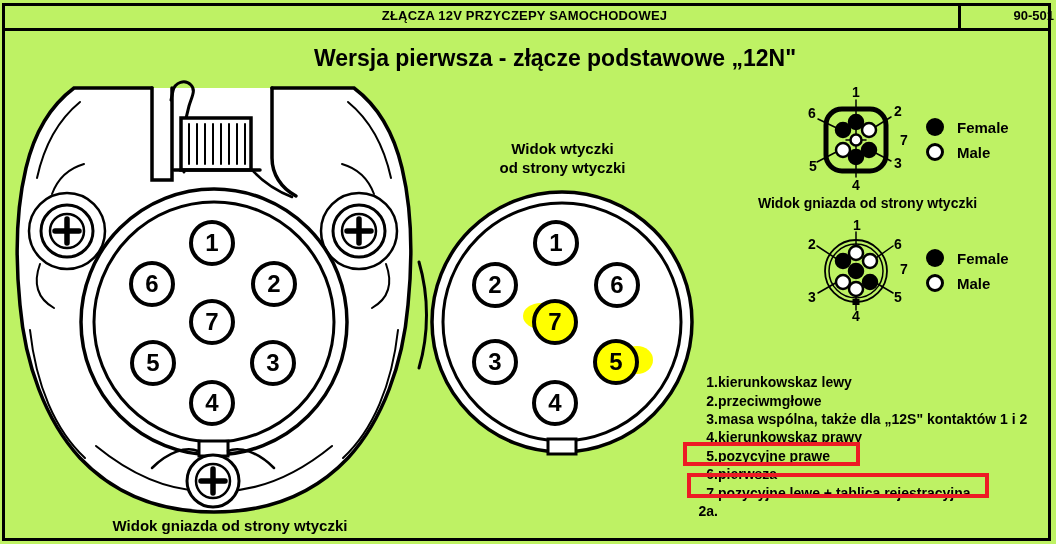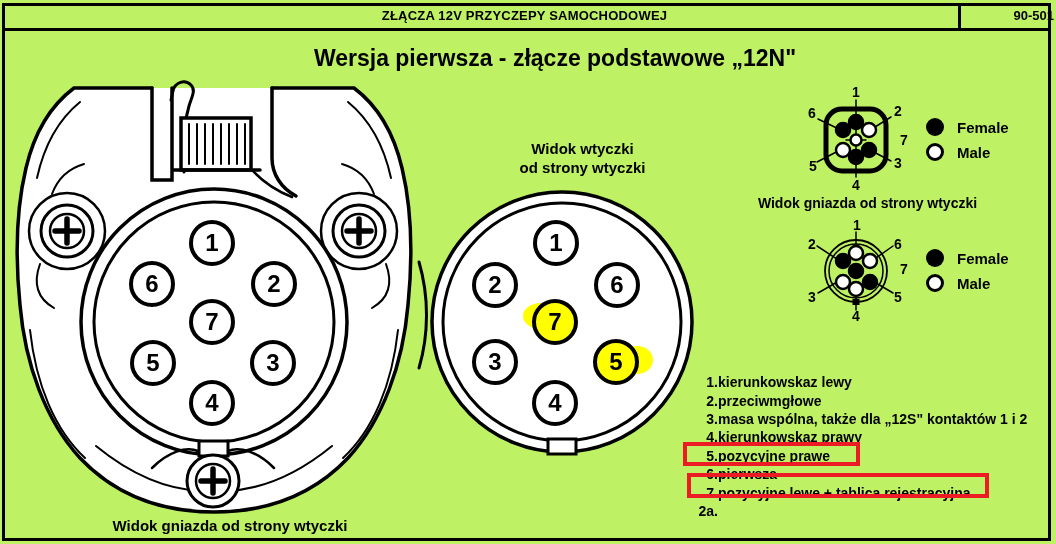--- a/index.html
+++ b/index.html
@@ -7,21 +7,21 @@
   body { font-family:"Liberation Sans", sans-serif; }
   .page { position:relative; width:1056px; height:544px; background:#bef264; overflow:hidden;padding-left:11px; }
   .outer-border { position:absolute; left:2px; top:3px; width:1049px; height:538px; border:3px solid #000; }
   .header-band { position:absolute; left:2px; top:3px; width:1049px; height:28px; border-bottom:3px solid #000; }
   .header-title { position:absolute; left:0; top:8px; width:1049px; text-align:center; font-size:13px; font-weight:bold; letter-spacing:0.2px; }
   .header-num { position:absolute; right:2px; top:8px; font-size:13px; font-weight:bold; }
   .header-divider { position:absolute; left:956px; top:0; width:3px; height:25px; background:#000; }
   .main-title { position:absolute; left:54px; top:45px; width:1002px; text-align:center; font-size:23px; font-weight:bold; }
   .caption { position:absolute; font-weight:bold; text-align:center; color:#000; }
   .cap-left { left:60px; top:517px; width:340px; font-size:15px; }
-  .cap-mid { left:475px; top:139px; width:215px; font-size:15px; line-height:19px; }
+  .cap-mid { left:455px; top:139px; width:215px; font-size:15px; line-height:19px; }
   .cap-rt { left:715px; top:195px; width:305px; font-size:14px; }
   .cap-rb { left:705px; top:328px; width:305px; font-size:14px; }
   svg { position:absolute; overflow:visible; }
   svg text { font-family:"Liberation Sans", sans-serif; font-weight:bold; fill:#000; }
   .legend-row { position:absolute; display:flex; align-items:center; gap:13px; height:20px; }
   .dot { width:18px; height:18px; border-radius:50%; flex:0 0 auto; }
   .dot.filled { background:#000; }
   .dot.open { background:#fff; border:3px solid #000; }
   .legend-label { font-size:15px; font-weight:bold; }
   .pin-list { position:absolute; left:690px; top:373px; width:360px; z-index:1; }

